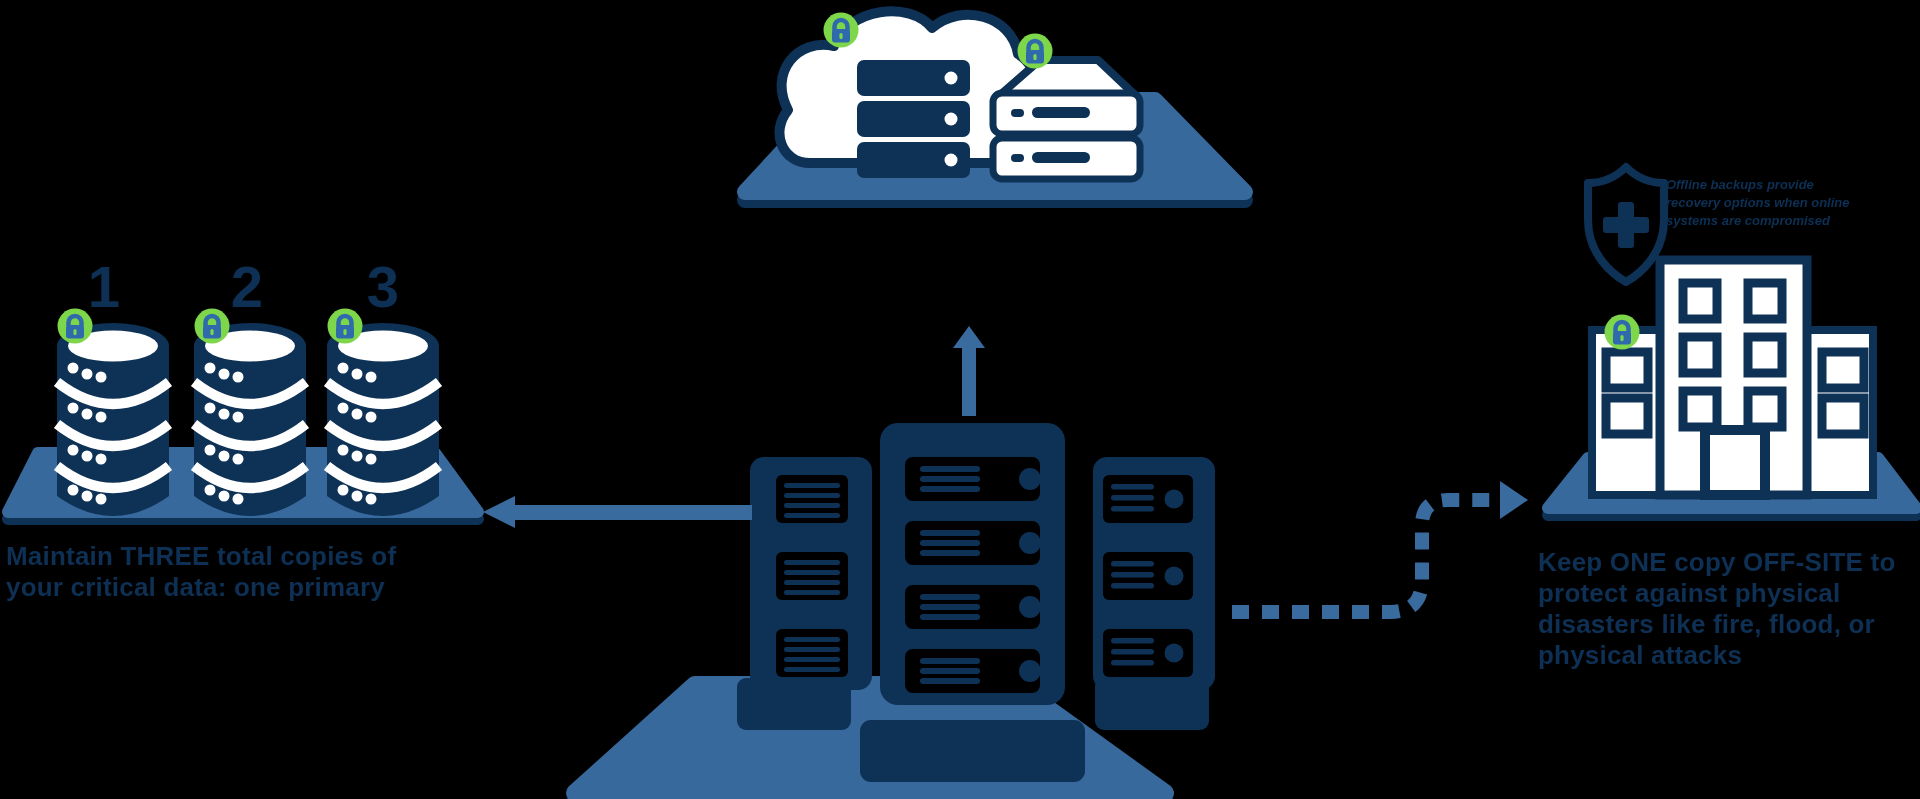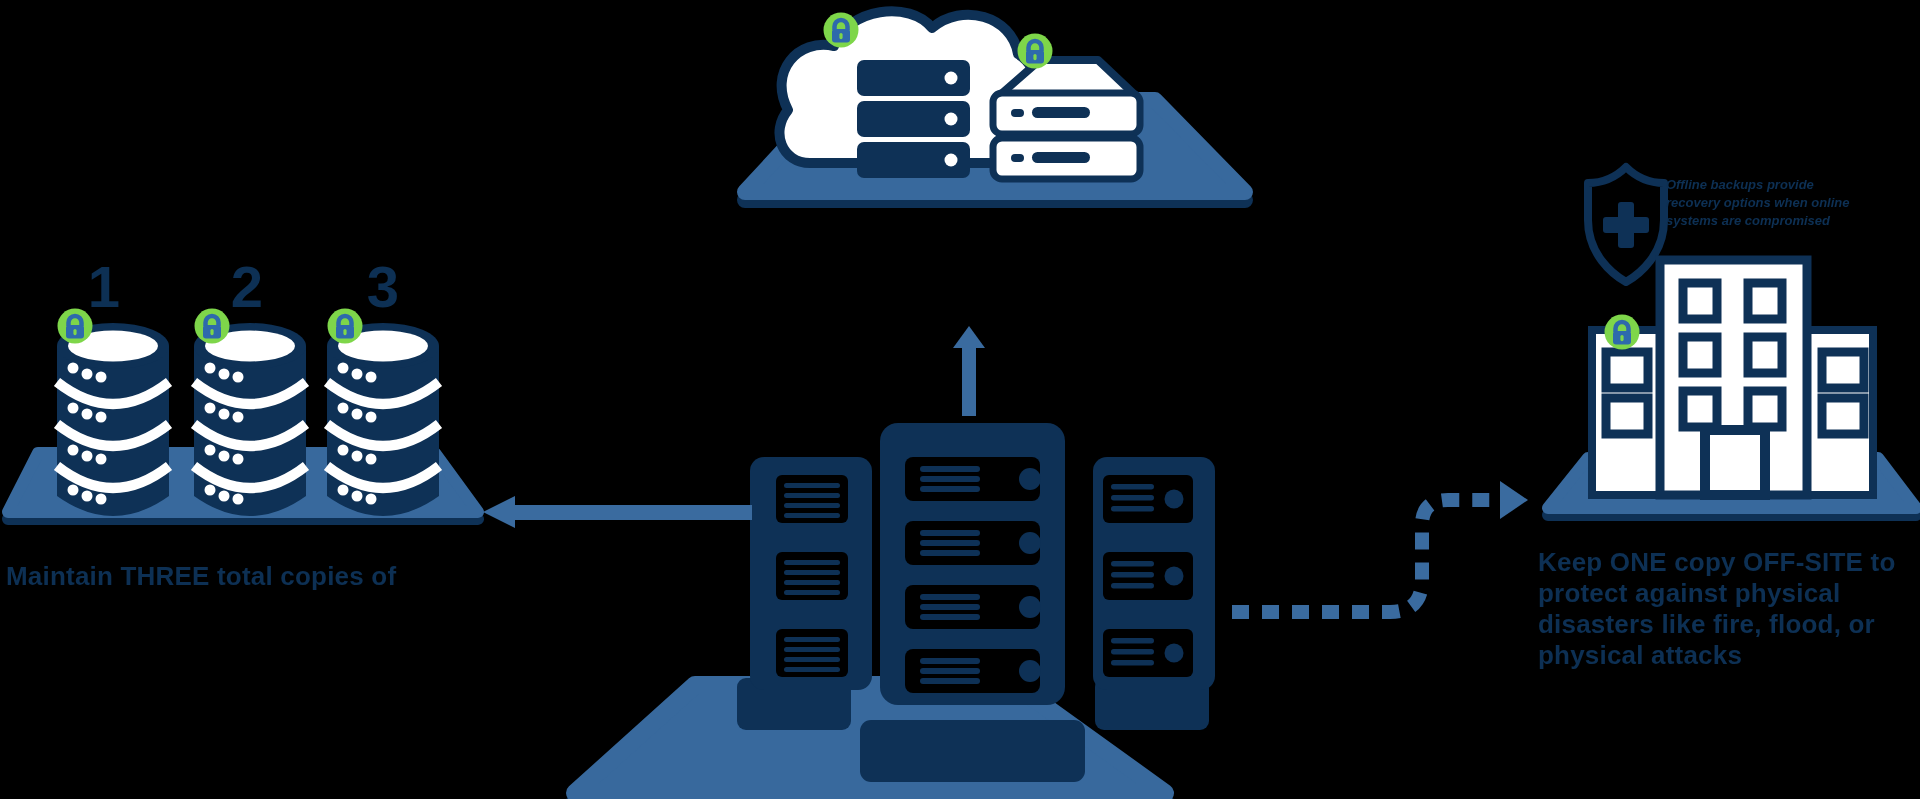--- a/index.html
+++ b/index.html
@@ -55,22 +55,23 @@
   <text class="num" x="247" y="77">2</text>
   <text class="num" x="383" y="77">3</text>
   <use href="#cylinder" x="53" y="88"></use>
   <use href="#cylinder" x="190" y="88"></use>
   <use href="#cylinder" x="323" y="88"></use>
   <use href="#lockbadge" x="75" y="96"></use>
   <use href="#lockbadge" x="212" y="96"></use>
   <use href="#lockbadge" x="345" y="96"></use>
 </svg>
 
-<div class="abs caption" style="left:6px;top:561px">
+<div class="abs caption" style="left:6px;top:541px">
   <div>Maintain THREE total copies of</div>
+  <div>your critical data: one primary</div>
 </div>
 
 <svg class="abs" style="left:730px;top:0" width="530" height="210" viewBox="0 0 530 210">
   <g>
     <polygon points="100,108 425,108 515,200 15,200" fill="#0e3156" stroke="#0e3156" stroke-width="16" stroke-linejoin="round"></polygon>
     <polygon points="100,100 425,100 515,192 15,192" fill="#38699d" stroke="#38699d" stroke-width="16" stroke-linejoin="round"></polygon>
   </g>
   <path d="M80,163 C52,163 40,132 58,110 C38,72 68,38 104,46 C118,8 180,0 202,28 C232,2 282,16 288,54 C312,68 314,110 296,132 C302,156 284,163 268,163 Z" fill="#fff" stroke="#0e3156" stroke-width="10" stroke-linejoin="round"></path>
   <g>
     <rect x="127" y="60" width="113" height="36" rx="7" fill="#0e3156"></rect>

